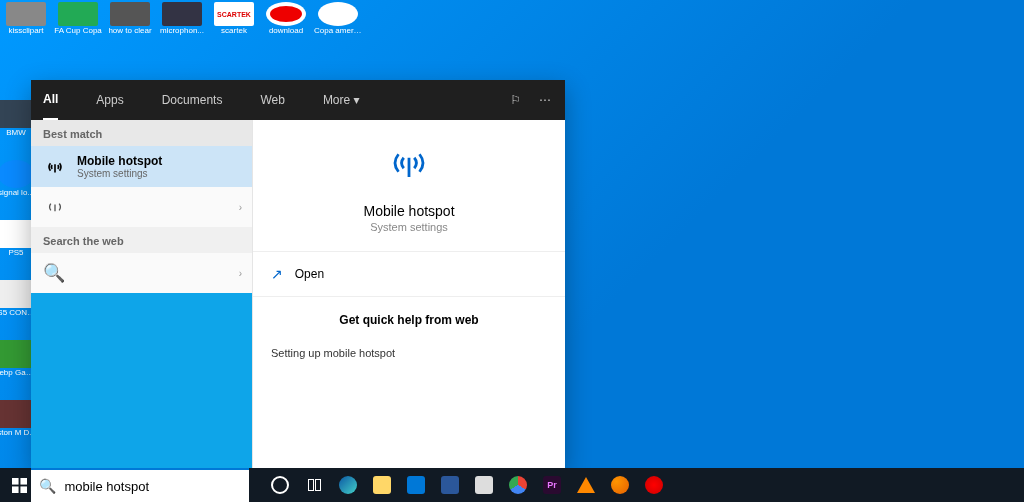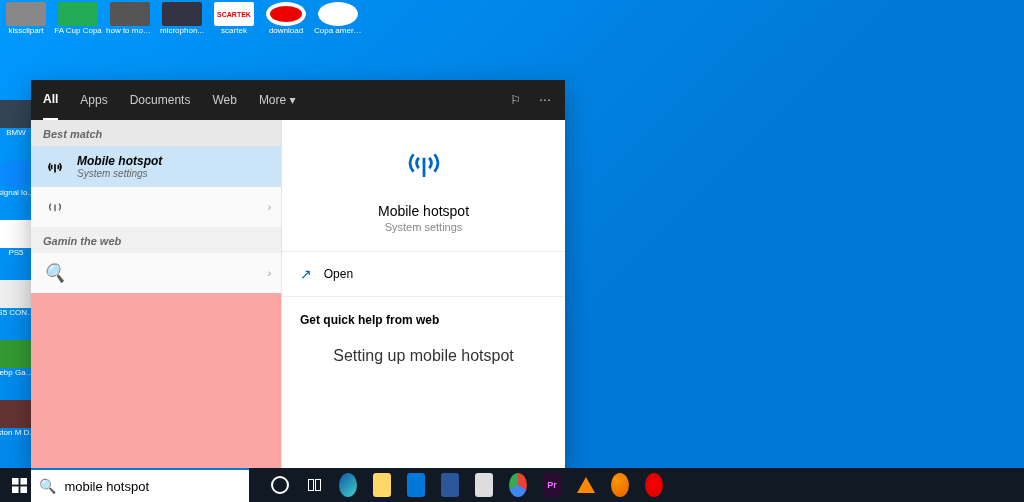--- a/index.html
+++ b/index.html
@@ -11,59 +11,59 @@
 .desktop-icon { width: 48px; height: 40px; display: flex; flex-direction: column; align-items: center; cursor: pointer; }
 .icon-img { width: 40px; height: 24px; background: #ccc; border-radius: 2px; }
 .icon-label { font-size: 8px; color: #fff; text-align:center; overflow: hidden; white-space: nowrap; text-overflow: ellipsis; width:48px; }
 
 .left-icons { position:absolute; top:100px; left:-4px; display:flex; flex-direction:column; gap:12px;}
 .left-icon { width:40px; height:48px; display:flex; flex-direction:column; align-items:center;}
 .left-icon .icon-img{width:36px;height:28px;}
 
 .search-panel { position: absolute; left: 31px; top: 80px; width: 534px; height: 388px; background: #fff; box-shadow: 0 8px 24px rgba(0,0,0,0.3); display: flex; flex-direction: column; }
 
-.search-tabs { background: #1f1f1f; height: 40px; display: flex; align-items: center; padding: 0 12px; gap: 22px; color: #ccc; font-size: 12px; position:relative;}
+.search-tabs { background: #1f1f1f; height: 40px; display: flex; align-items: center; padding: 0 12px; gap: 38px; color: #ccc; font-size: 12px; position:relative;}
 .search-tab { cursor: pointer; padding: 12px 0; }
 .search-tab.active { color: #fff; border-bottom: 2px solid #fff; font-weight:600;}
 .tab-right { position:absolute; right:12px; display:flex; gap:18px; align-items:center;}
 .dots{letter-spacing:2px;}
 
 .search-body { display: flex; flex: 1; }
-.results-col { width: 251px; border-right: 1px solid #e5e5e5; background:#fca5a5;font-style:italic;}
+.results-col { width: 222px; border-right: 1px solid #e5e5e5; background:#0ea5e9;}
 .section-label { font-size: 11px; color: #666; padding: 8px 12px 6px; background:#f0f0f0; font-weight:600;}
 .section-label.bm{background:#e8e8e8;}
 .result-item { display: flex; align-items: center; padding: 8px 12px; gap: 10px; cursor: pointer; position:relative;}
 .result-item.highlighted { background: #cce4f7; }
 .result-icon { width: 24px; height: 24px; display:flex; align-items:center; justify-content:center; font-size:18px; color:#333;}
 .result-text { flex: 1; }
 .result-title { font-size: 12px; color: #000; }
 .result-sub { font-size: 10px; color: #666; }
 .chevron { position:absolute; right:10px; color:#999; font-size:10px;}
 
 .preview-col { flex: 1; background: #fff; display: flex; flex-direction: column; }
 .preview-hero { display:flex; flex-direction:column; align-items:center; padding: 22px 0 18px; border-bottom:1px solid #eee;}
 .hero-icon { font-size: 40px; color:#0066cc; margin-bottom:10px;}
 .hero-title { font-size:14px; color:#000;}
 .hero-sub { font-size:11px; color:#888; margin-top:2px;}
 .preview-action { display:flex; align-items:center; gap:12px; padding:14px 18px; border-bottom:1px solid #eee; font-size:12px; cursor:pointer;}
 .action-icon{color:#0066cc;font-size:14px;}
-.quick-help { padding:16px 18px; font-size:12px; font-weight:600; color:#000;}
-.help-link { padding:4px 18px; font-size:16px; color:#333; cursor:pointer;text-align:center;}
+.quick-help { padding:16px 18px; font-size:12px; font-weight:600; color:#000;text-align:center;}
+.help-link { padding:4px 18px; font-size:11px; color:#333; cursor:pointer;}
 
 .search-input-row { position:absolute; bottom:0; left:31px; width:218px; height:34px; background:#fff; border-top:2px solid #0078d7; display:flex; align-items:center; padding:0 8px; z-index:5;}
 .search-input-row input { border:none; outline:none; flex:1; font-size:13px; background:transparent;}
 .mag-icon{font-size:14px; color:#333; margin-right:8px;}
 
 .taskbar { position: absolute; bottom: 0; left: 0; right: 0; height: 34px; background: #111a24; display: flex; align-items: center; padding: 0 4px; gap: 2px;}
 .tb-item { width: 32px; height: 28px; display:flex; align-items:center; justify-content:center; cursor:pointer; color:#fff; font-size:15px;}
 .start-btn { width:30px; }
 .start-svg{fill:#fff;}
 .tb-divider{width:226px;}
 
-.app-icon{width:18px;height:24px;border-radius:3px;}
+.app-icon{width:18px;height:18px;border-radius:3px;}
 .chrome{background:conic-gradient(#ea4335 0 120deg,#4285f4 120deg 240deg,#34a853 240deg);border-radius:50%;}
 .edge{background:linear-gradient(135deg,#0c59a4,#44d0c8);border-radius:50%;}
 .folder{background:#ffd768;}
 .word{background:#2b579a;}
 .pr{background:#2a0a30;color:#ea77ff;font-size:9px;font-weight:bold;display:flex;align-items:center;justify-content:center;}
 .vlc{width:0;height:0;border-left:9px solid transparent;border-right:9px solid transparent;border-bottom:16px solid #ff8800;}
 .firefox{background:radial-gradient(circle at 30% 30%,#ff9500,#e66000);border-radius:50%;}
 .red-circle{background:radial-gradient(#ff0000,#cc0000);border-radius:50%;}
 .cortana-ring{width:18px;height:18px;border:2px solid #fff;border-radius:50%;}
 .task-view{display:flex;gap:1px;}
@@ -84,21 +84,21 @@
     <div class="desktop-icon">
         <div class="icon-img" style="background:#888"></div>
         <div class="icon-label">kissclipart</div>
       </div>
     <div class="desktop-icon">
         <div class="icon-img" style="background:#2a5"></div>
         <div class="icon-label">FA Cup Copa</div>
       </div>
     <div class="desktop-icon">
         <div class="icon-img" style="background:#555"></div>
-        <div class="icon-label">how to mobile</div>
+        <div class="icon-label">how to clear</div>
       </div>
     <div class="desktop-icon">
         <div class="icon-img" style="background:#334"></div>
         <div class="icon-label">microphon...</div>
       </div>
     <div class="desktop-icon">
         <div class="icon-img scartek">SCARTEK</div>
         <div class="icon-label">scartek</div>
       </div>
     <div class="desktop-icon">
@@ -172,21 +172,21 @@
         <div class="result-item" style="background:#fafafa">
           <div class="result-icon">
             <svg width="20" height="20" viewBox="0 0 24 24" fill="none" stroke="#555" stroke-width="1.6">
                 <path d="M7 8 Q4 12 7 16 M17 8 Q20 12 17 16"></path>
                 <line x1="12" y1="9" x2="12" y2="17"></line>
               </svg>
           </div>
           <span class="chevron">›</span>
         </div>
 
-        <div class="section-label">Gamin the web</div>
+        <div class="section-label">Search the web</div>
         <div class="result-item" style="background:#fafafa">
           <div class="result-icon">🔍</div>
           <span class="chevron">›</span>
         </div>
       </div>
 
       <div class="preview-col">
         <div class="preview-hero">
           <div class="hero-icon">
             <svg width="48" height="42" viewBox="0 0 24 24" fill="none" stroke="#0066cc" stroke-width="1.6">

